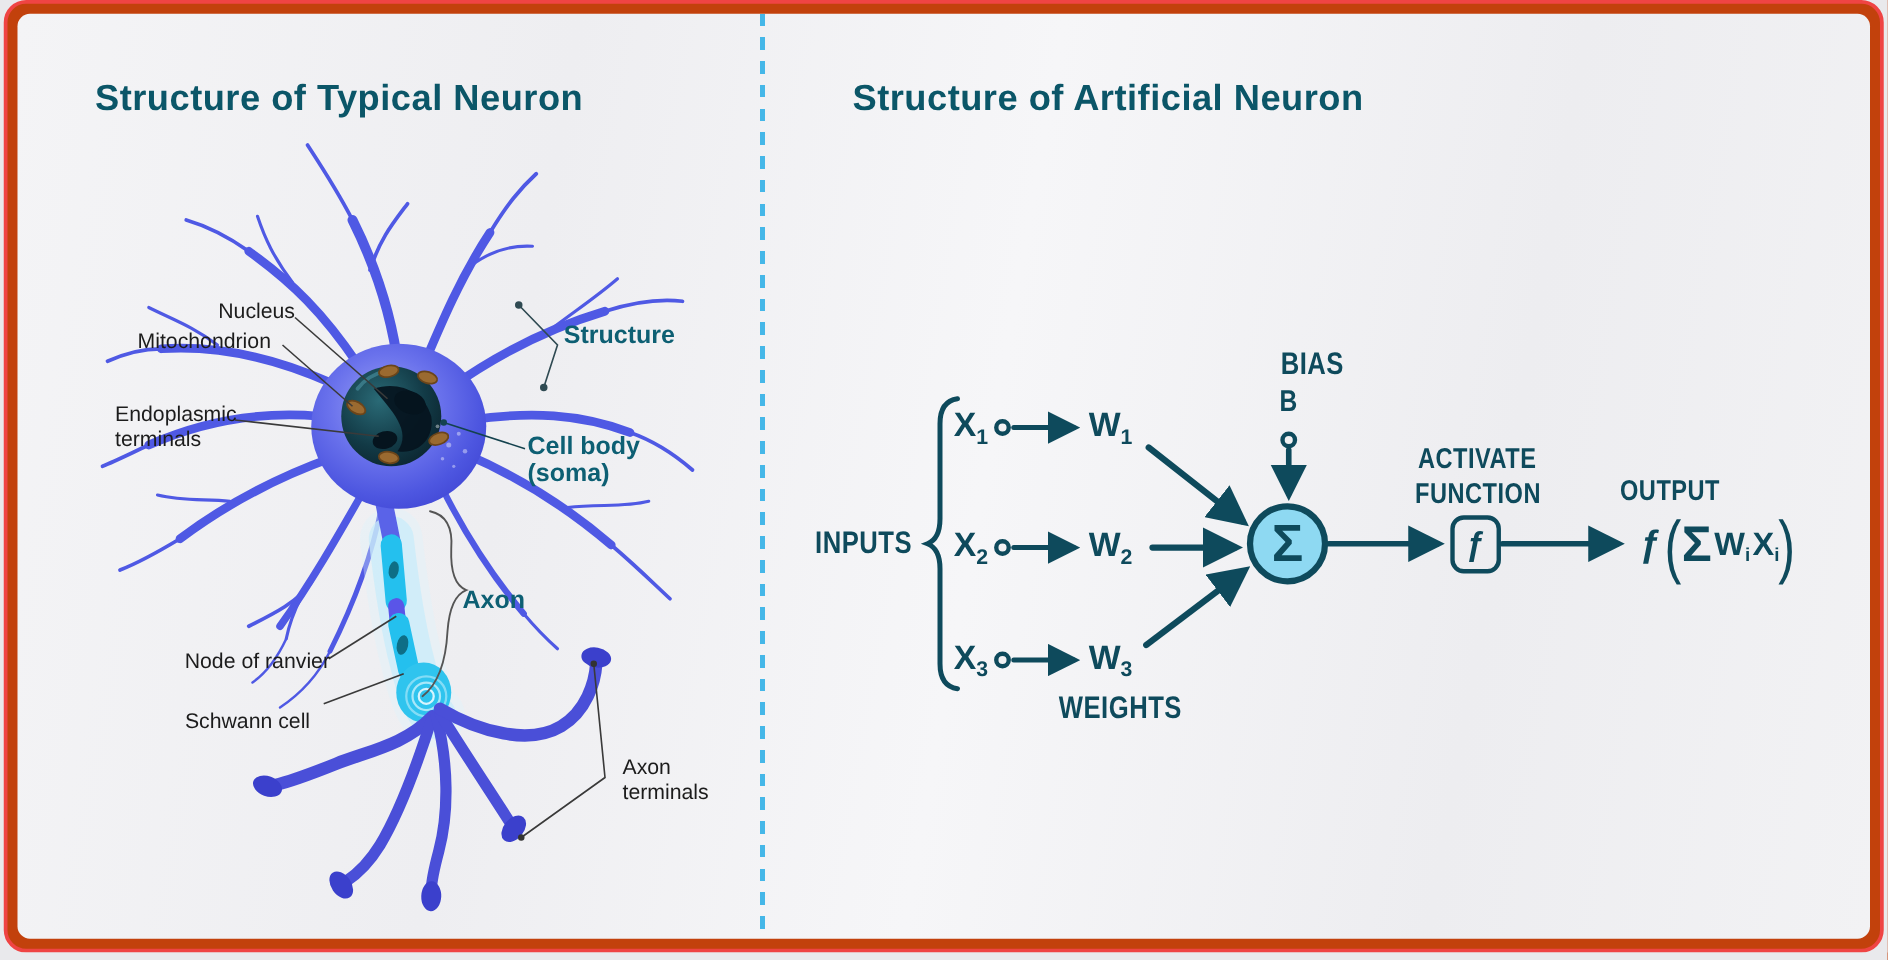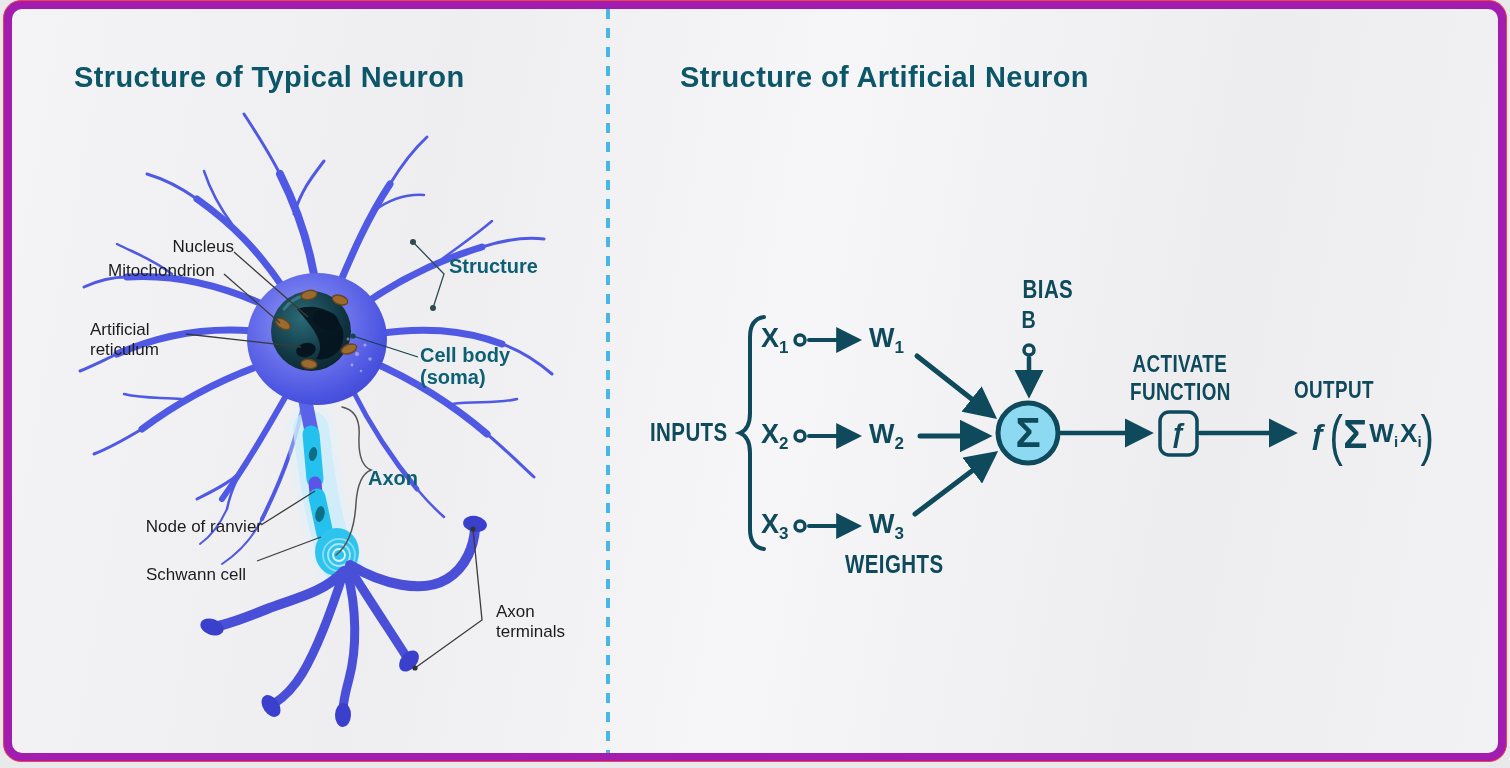--- a/index.html
+++ b/index.html
@@ -1,17 +1,17 @@
 <!DOCTYPE html>
 <html><head>
 <meta charset="utf-8">
 <style>
   html,body{margin:0;padding:0;background:#e9e9ec;font-family:"Liberation Sans",sans-serif;}
-  .card{position:relative;width:1504px;height:762px;margin:0 auto;background:#a21caf;
-        border:1px solid #ef4444;border-radius:18px;box-sizing:border-box;padding:8px;overflow:hidden;}
+  .card{position:relative;width:1504px;height:762px;margin:0 auto;background:#c2410c;
+        border:3px solid #ef4444;border-radius:18px;box-sizing:border-box;padding:8px;overflow:hidden;}
   .content{position:relative;width:100%;height:100%;border-radius:10px;overflow:hidden;
         background:linear-gradient(100deg,#f4f4f6 0%,#eeeef1 28%,#f6f6f8 52%,#ededf0 78%,#f2f2f4 100%);}
   .divider{position:absolute;left:594px;top:0;width:4px;height:100%;
         background:repeating-linear-gradient(to bottom,#45b7e8 0 10px,transparent 10px 19px);}
   .panel-title{position:absolute;font-weight:bold;font-size:29px;letter-spacing:.4px;color:#0b5668;}
   .abs{position:absolute;}
   .lbl{position:absolute;font-size:17px;color:#1c1c1c;line-height:1.18;}
   .lbl-teal{position:absolute;font-size:20px;font-weight:bold;color:#0d5f73;line-height:1.08;}
   .tlabel{position:absolute;color:#0e4a5c;font-weight:bold;white-space:nowrap;}
   .cond{display:inline-block;transform:scaleX(.82);transform-origin:left center;letter-spacing:.5px;}
@@ -157,21 +157,21 @@
       <circle cx="401" cy="233" r="3" fill="#2f4a52"></circle>
       <circle cx="421" cy="299" r="3" fill="#2f4a52"></circle>
       <circle cx="341" cy="327" r="2.6" fill="#14424e"></circle>
       <circle cx="461" cy="520" r="2.6" fill="#333"></circle>
       <circle cx="403" cy="659" r="2.6" fill="#333"></circle>
     </g>
   </svg>
 
   <div class="lbl" style="left:130px;top:228px;width:92px;text-align:right;">Nucleus</div>
   <div class="lbl" style="left:96px;top:252px;width:116px;">Mitochondrion</div>
-  <div class="lbl" style="left:78px;top:311px;width:100px;">Artificial reticulum</div>
+  <div class="lbl" style="left:78px;top:311px;width:100px;">Endoplasmic terminals</div>
   <div class="lbl-teal" style="left:437px;top:247px;">Structure</div>
   <div class="lbl-teal" style="left:408px;top:336px;width:100px;">Cell body (soma)</div>
   <div class="lbl-teal" style="left:356px;top:459px;">Axon</div>
   <div class="lbl" style="left:128px;top:508px;width:122px;text-align:right;">Node of ranvier</div>
   <div class="lbl" style="left:122px;top:544px;width:124px;text-align:center;margin-top:12px;">Schwann cell</div>
   <div class="lbl" style="left:484px;top:593px;width:78px;">Axon terminals</div>
 
   <div class="divider"></div>
 
   <div class="panel-title" style="left:668px;top:52px;">Structure of Artificial Neuron</div>

